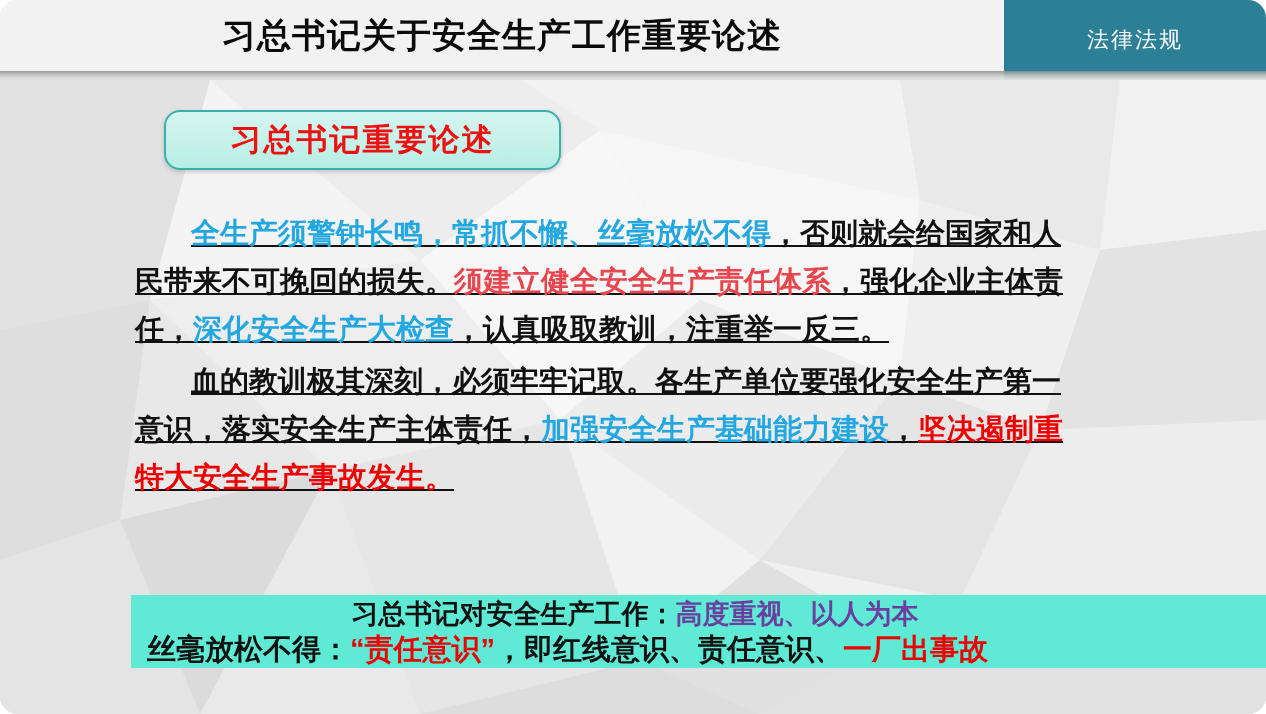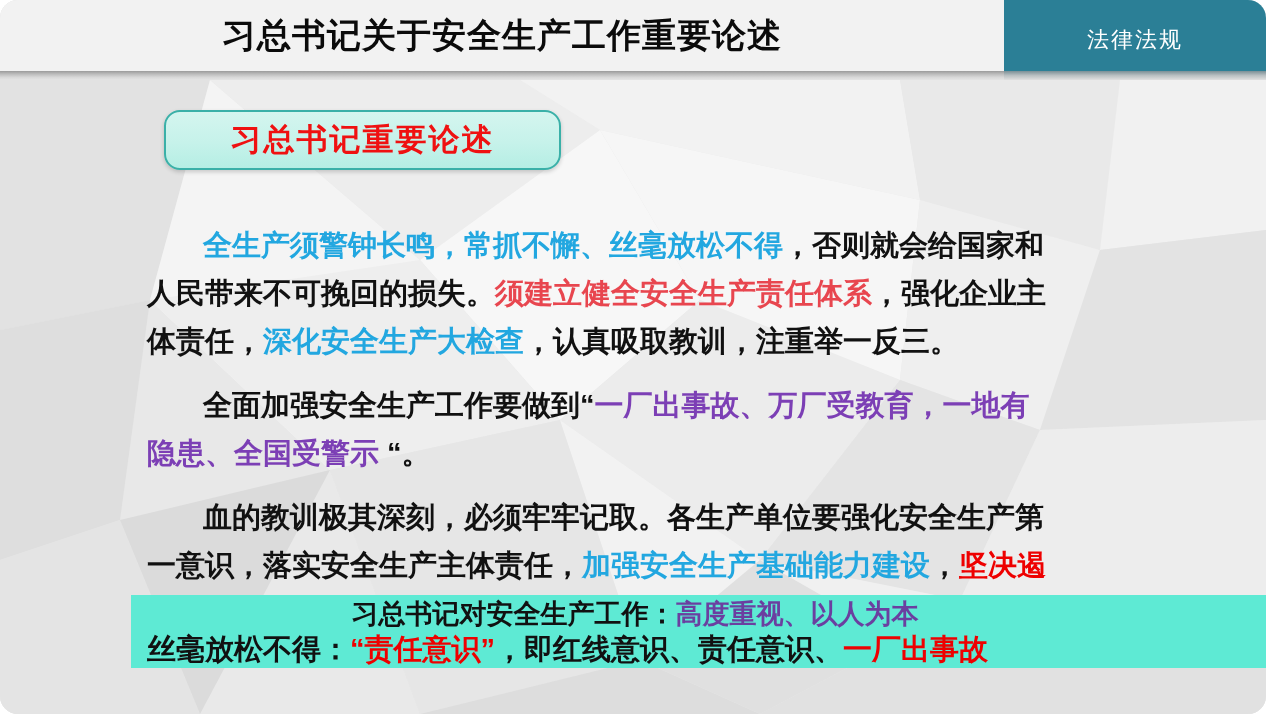--- a/index.html
+++ b/index.html
@@ -117,22 +117,23 @@
     left: 131px;
     top: 205px;
     width: 940px;
     font-size: 29px;
     font-weight: bold;
     line-height: 48px;
     color: #111111;
     letter-spacing: 0px;
   }
   .para {
-    margin: 16px;
+    margin: 4px;
     text-indent: 56px;
+    text-decoration: underline;
   }
   .seg-blue   { color: #22a7e0; }
   .seg-red-soft { color: #e8464f; }
   .seg-red    { color: #ee0000; }
   .seg-purple { color: #7c3fb5; }
   .seg-black  { color: #111111; }
 
   
   .summary-banner {
     position: absolute;
@@ -231,21 +232,20 @@
   <div class="header-title">习总书记关于安全生产工作重要论述</div>
   <div class="header-tab">法律法规</div>
   <div class="header-tab-shadow"></div>
 
   <div class="section-badge">
     <span class="section-badge-label">习总书记重要论述</span>
   </div>
 
   <div class="body-text">
     <p class="para"><span class="seg-blue">全生产须警钟长鸣，常抓不懈、丝毫放松不得</span><span class="seg-black">，否则就会给国家和人民带来不可挽回的损失。</span><span class="seg-red-soft">须建立健全安全生产责任体系</span><span class="seg-black">，强化企业主体责任，</span><span class="seg-blue">深化安全生产大检查</span><span class="seg-black">，认真吸取教训，注重举一反三。</span></p>
-    <p class="para"><span class="seg-black">全面加强安全生产工作要做到“</span><span class="seg-purple">一厂出事故、万厂受教育，一地有隐患、全国受警示</span><span class="seg-black"> “。</span></p>
     <p class="para"><span class="seg-black">血的教训极其深刻，必须牢牢记取。各生产单位要强化安全生产第一意识，落实安全生产主体责任，</span><span class="seg-blue">加强安全生产基础能力建设</span><span class="seg-black">，</span><span class="seg-red">坚决遏制重特大安全生产事故发生。</span></p>
   </div>
 
   <div class="summary-banner">
     <div class="summary-line1"><span class="sum-black">习总书记对安全生产工作：</span><span class="sum-purple">高度重视、以人为本</span></div>
     <div class="summary-line2"><span class="sum-black">丝毫放松不得：</span><span class="sum-red">“责任意识”</span><span class="sum-black">，即红线意识、责任意识、</span><span class="sum-red">一厂出事故</span></div>
   </div>
 
 
 </div>

